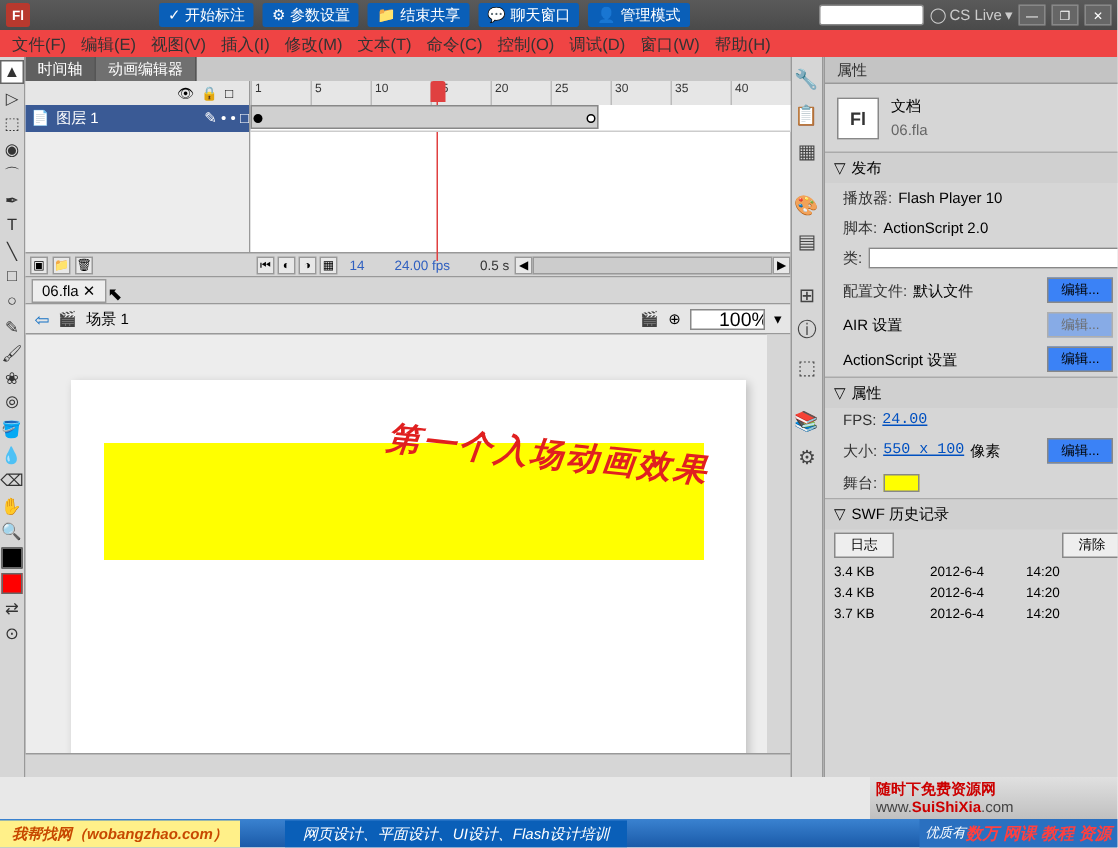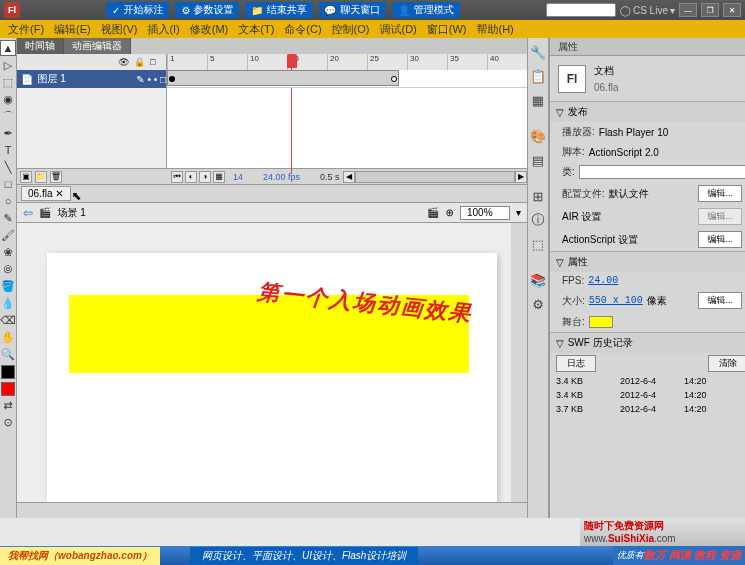--- a/index.html
+++ b/index.html
@@ -7,21 +7,21 @@
 
 .title-bar { height: 20px; background: linear-gradient(#5a5a5a, #4a4a4a); display: flex; align-items: center; padding: 0 4px; }
 .title-logo { width: 16px; height: 16px; background: #b8392e; border-radius: 2px; display: flex; align-items: center; justify-content: center; color: #fff; font-size: 9px; font-weight: bold; }
 .title-center { flex: 1; display: flex; justify-content: center; gap: 6px; }
 .title-btn { background: #0a5fb8; color: #fff; font-size: 10px; padding: 1px 6px; border-radius: 2px; display: flex; align-items: center; gap: 3px; cursor: pointer; }
 .title-right { display: flex; align-items: center; gap: 4px; }
 .search-box { width: 70px; height: 14px; background: #fff; border: 1px solid #888; border-radius: 2px; }
 .cslive { font-size: 10px; color: #ccc; display: flex; align-items: center; gap: 2px; }
 .win-btn { width: 18px; height: 14px; background: #666; border: 1px solid #888; font-size: 8px; color: #fff; display: flex; align-items: center; justify-content: center; cursor: pointer; }
 
-.menu-bar { height: 18px; background: #eab308; display: flex; align-items: center; padding: 0 4px; font-size: 11px; color: #333; gap: 2px; }
+.menu-bar { height: 18px; background: #ef4444; display: flex; align-items: center; padding: 0 4px; font-size: 11px; color: #333; gap: 2px; }
 .menu-item { padding: 1px 4px; cursor: pointer; }
 
 .main-area { display: flex; height: 480px; }
 
 .left-tools { width: 20px; background: #d6d6d6; border-right: 1px solid #999; display: flex; flex-direction: column; align-items: center; padding-top: 2px; gap: 1px; }
 .tool-btn { width: 16px; height: 16px; display: flex; align-items: center; justify-content: center; font-size: 11px; color: #333; cursor: pointer; }
 .tool-btn.active { background: #fff; border: 1px solid #666; }
 .color-swatch { width: 14px; height: 14px; margin-top: 2px; }
 .stroke-color { background: #000; border: 1px solid #666; }
 .fill-color { background: #ff0000; border: 1px solid #666; }
@@ -59,21 +59,21 @@
 .tf-time { padding-left: 20px; color: #333; }
 .tf-icon { width: 12px; height: 12px; border: 1px solid #999; background: #e8e8e8; font-size: 8px; display: flex; align-items: center; justify-content: center; cursor: pointer; }
 
 .doc-tabs { height: 18px; background: #d6d6d6; display: flex; align-items: center; font-size: 10px; padding-left: 4px; border-bottom: 1px solid #999; }
 .doc-tab { padding: 1px 6px; background: #eee; border: 1px solid #999; cursor: pointer; position: relative; }
 .cursor-arrow { position: absolute; right: -12px; top: 2px; font-size: 12px; color: #000; }
 
 .scene-bar { height: 20px; background: #e6e6e6; display: flex; align-items: center; padding: 0 6px; gap: 6px; font-size: 10px; border-bottom: 1px solid #999; }
 .scene-arrow { color: #1772c4; font-size: 12px; cursor: pointer; }
 .scene-spacer { flex: 1; }
-.zoom-box { width: 50px; height: 14px; background: #fff; border: 1px solid #888; font-size: 10px; padding-left: 6px; }
+.zoom-box { width: 50px; height: 14px; background: #fff; border: 1px solid #888; font-size: 13px; padding-left: 18px; }
 
 .stage-area { flex: 1; background: #ededed; overflow: auto; position: relative; }
 .stage-canvas { position: absolute; left: 30px; top: 30px; width: 450px; height: 280px; background: #fff; box-shadow: 2px 2px 6px rgba(0,0,0,0.2); }
 .yellow-banner { position: absolute; left: 22px; top: 42px; width: 400px; height: 78px; background: #ffff00; }
 .banner-text { position: absolute; left: 210px; top: 35px; font-size: 22px; font-weight: bold; color: #e02020; font-style: italic; transform: rotate(6deg); white-space: nowrap; letter-spacing: 2px; }
 
 .scrollbar-h { height: 16px; background: #d6d6d6; border-top: 1px solid #999; }
 .scrollbar-v { width: 16px; background: #d6d6d6; }
 
 .right-dock { width: 28px; background: #d6d6d6; border-left: 1px solid #999; border-right: 1px solid #999; display: flex; flex-direction: column; align-items: center; padding-top: 4px; gap: 4px; }
@@ -81,21 +81,21 @@
 
 .properties-panel { width: 205px; background: #d6d6d6; border-left: 1px solid #999; display: flex; flex-direction: column; font-size: 10px; }
 .prop-header { height: 18px; background: #c4c4c4; display: flex; align-items: center; padding-left: 8px; font-size: 10px; color: #333; border-bottom: 1px solid #999; }
 .prop-doc { display: flex; align-items: center; padding: 8px; gap: 8px; }
 .fl-icon { width: 28px; height: 28px; background: #fff; border: 1px solid #888; display: flex; align-items: center; justify-content: center; font-weight: bold; font-size: 12px; color: #333; }
 .prop-section { border-top: 1px solid #aaa; }
 .prop-section-header { display: flex; align-items: center; padding: 3px 6px; background: #d0d0d0; font-size: 10px; cursor: pointer; gap: 4px; }
 .prop-row { display: flex; align-items: center; padding: 3px 12px; gap: 4px; }
 .prop-label { color: #333; }
 .prop-value { color: #0050c0; text-decoration: underline; cursor: pointer; font-family: Liberation Mono, monospace; }
-.prop-btn { margin-left: auto; padding: 1px 8px; background: #ffffff; border: 1px solid #888; font-size: 9px; cursor: pointer; }
+.prop-btn { margin-left: auto; padding: 1px 8px; background: #3b82f6; border: 1px solid #888; font-size: 9px; cursor: pointer; }
 .stage-color { width: 24px; height: 12px; background: #ffff00; border: 1px solid #888; cursor: pointer; }
 .history-table { padding: 2px 6px; }
 .history-header { display: flex; gap: 4px; margin-bottom: 2px; }
 .history-btn { padding: 1px 10px; background: #eee; border: 1px solid #888; font-size: 9px; cursor: pointer; }
 .history-row { display: flex; font-size: 9px; padding: 2px 0; }
 .history-row span { flex: 1; }
 
 .footer-bar { position: absolute; bottom: 0; left: 0; right: 0; height: 33px; }
 .watermark1 { position: absolute; right: 0; bottom: 19px; width: 165px; height: 28px; background: linear-gradient(#e0e0e0, #c0c0c0); display: flex; flex-direction: column; padding: 1px 4px; }
 .wm1-top { font-size: 10px; font-weight: bold; color: #c00; }

